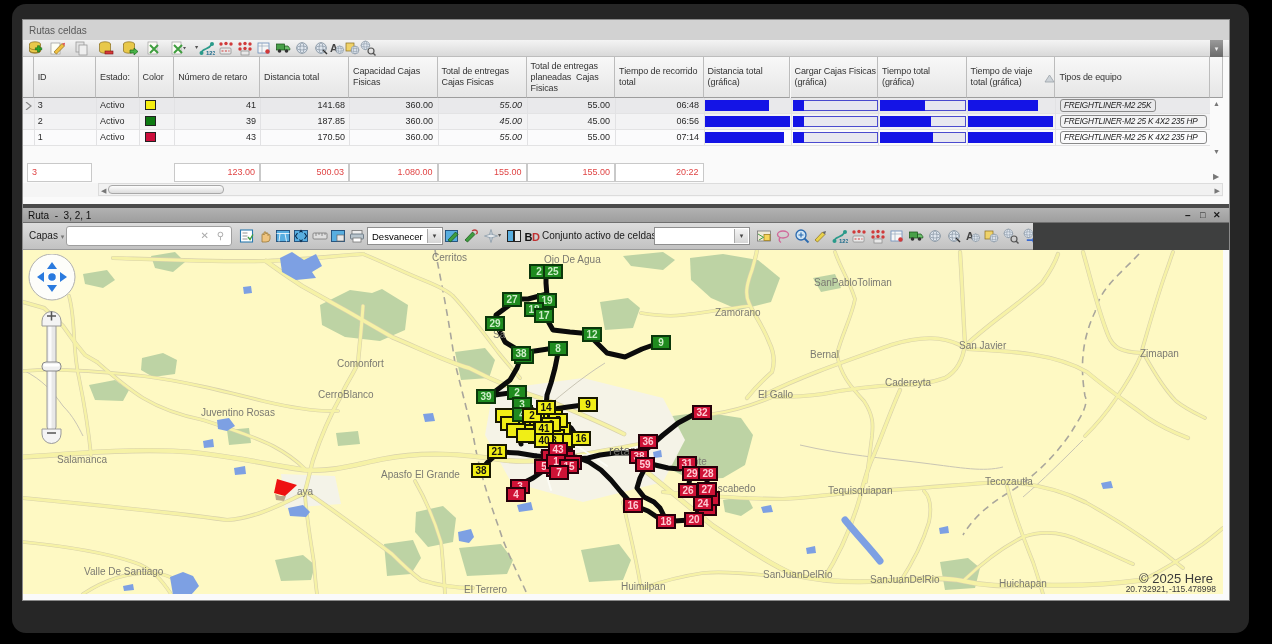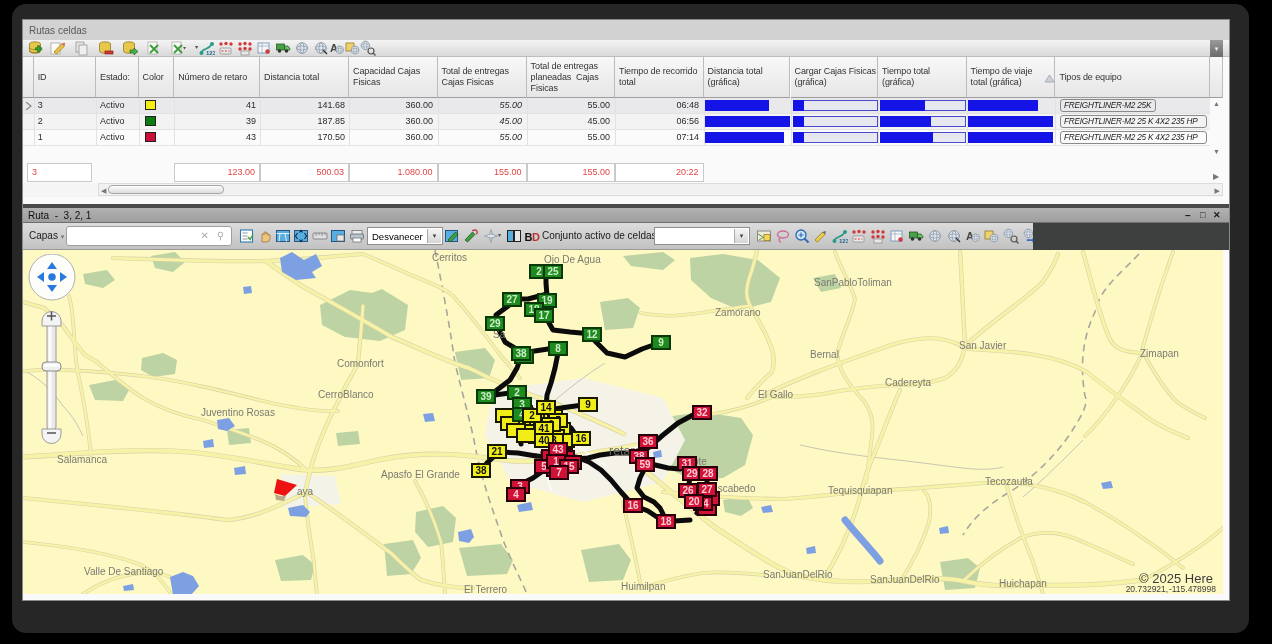--- a/index.html
+++ b/index.html
@@ -703,21 +703,21 @@
       <div class="marker mr" style="left:612px;top:207px">59</div>
       <div class="marker mr" style="left:669px;top:155px">32</div>
       <div class="marker mr" style="left:654px;top:206px">31</div>
       <div class="marker mr" style="left:659px;top:216px">29</div>
       <div class="marker mr" style="left:675px;top:216px">28</div>
       <div class="marker mr" style="left:655px;top:233px">26</div>
       <div class="marker mr" style="left:674px;top:232px">27</div>
       <div class="marker mr" style="left:670px;top:246px">24</div>
       <div class="marker mr" style="left:600px;top:248px">16</div>
       <div class="marker mr" style="left:633px;top:264px">18</div>
-      <div class="marker mr" style="left:661px;top:244px">20</div>
+      <div class="marker mr" style="left:661px;top:262px">20</div>
       <svg width="70" height="180" viewBox="0 0 70 180" style="position:absolute;left:0px;top:4px;z-index:20">
 <circle cx="29" cy="23" r="23" fill="#fdfdfd" fill-opacity="0.95" stroke="#b0b0b0"></circle>
 <path d="M29 8 l5 7 h-10 z" fill="#2a7ade"></path>
 <path d="M29 38 l5 -7 h-10 z" fill="#2a7ade"></path>
 <path d="M14 23 l7 -5 v10 z" fill="#2a7ade"></path>
 <path d="M44 23 l-7 -5 v10 z" fill="#2a7ade"></path>
 <circle cx="29" cy="23" r="4.5" fill="#2a7ade" stroke="#fff" stroke-width="1.5"></circle>
 </svg>
       <svg width="40" height="140" viewBox="0 0 40 140" style="position:absolute;left:12px;top:55px;z-index:20">
 <rect x="12" y="14" width="9" height="112" rx="4" fill="#e8e8e8" stroke="#9a9a9a"></rect>

